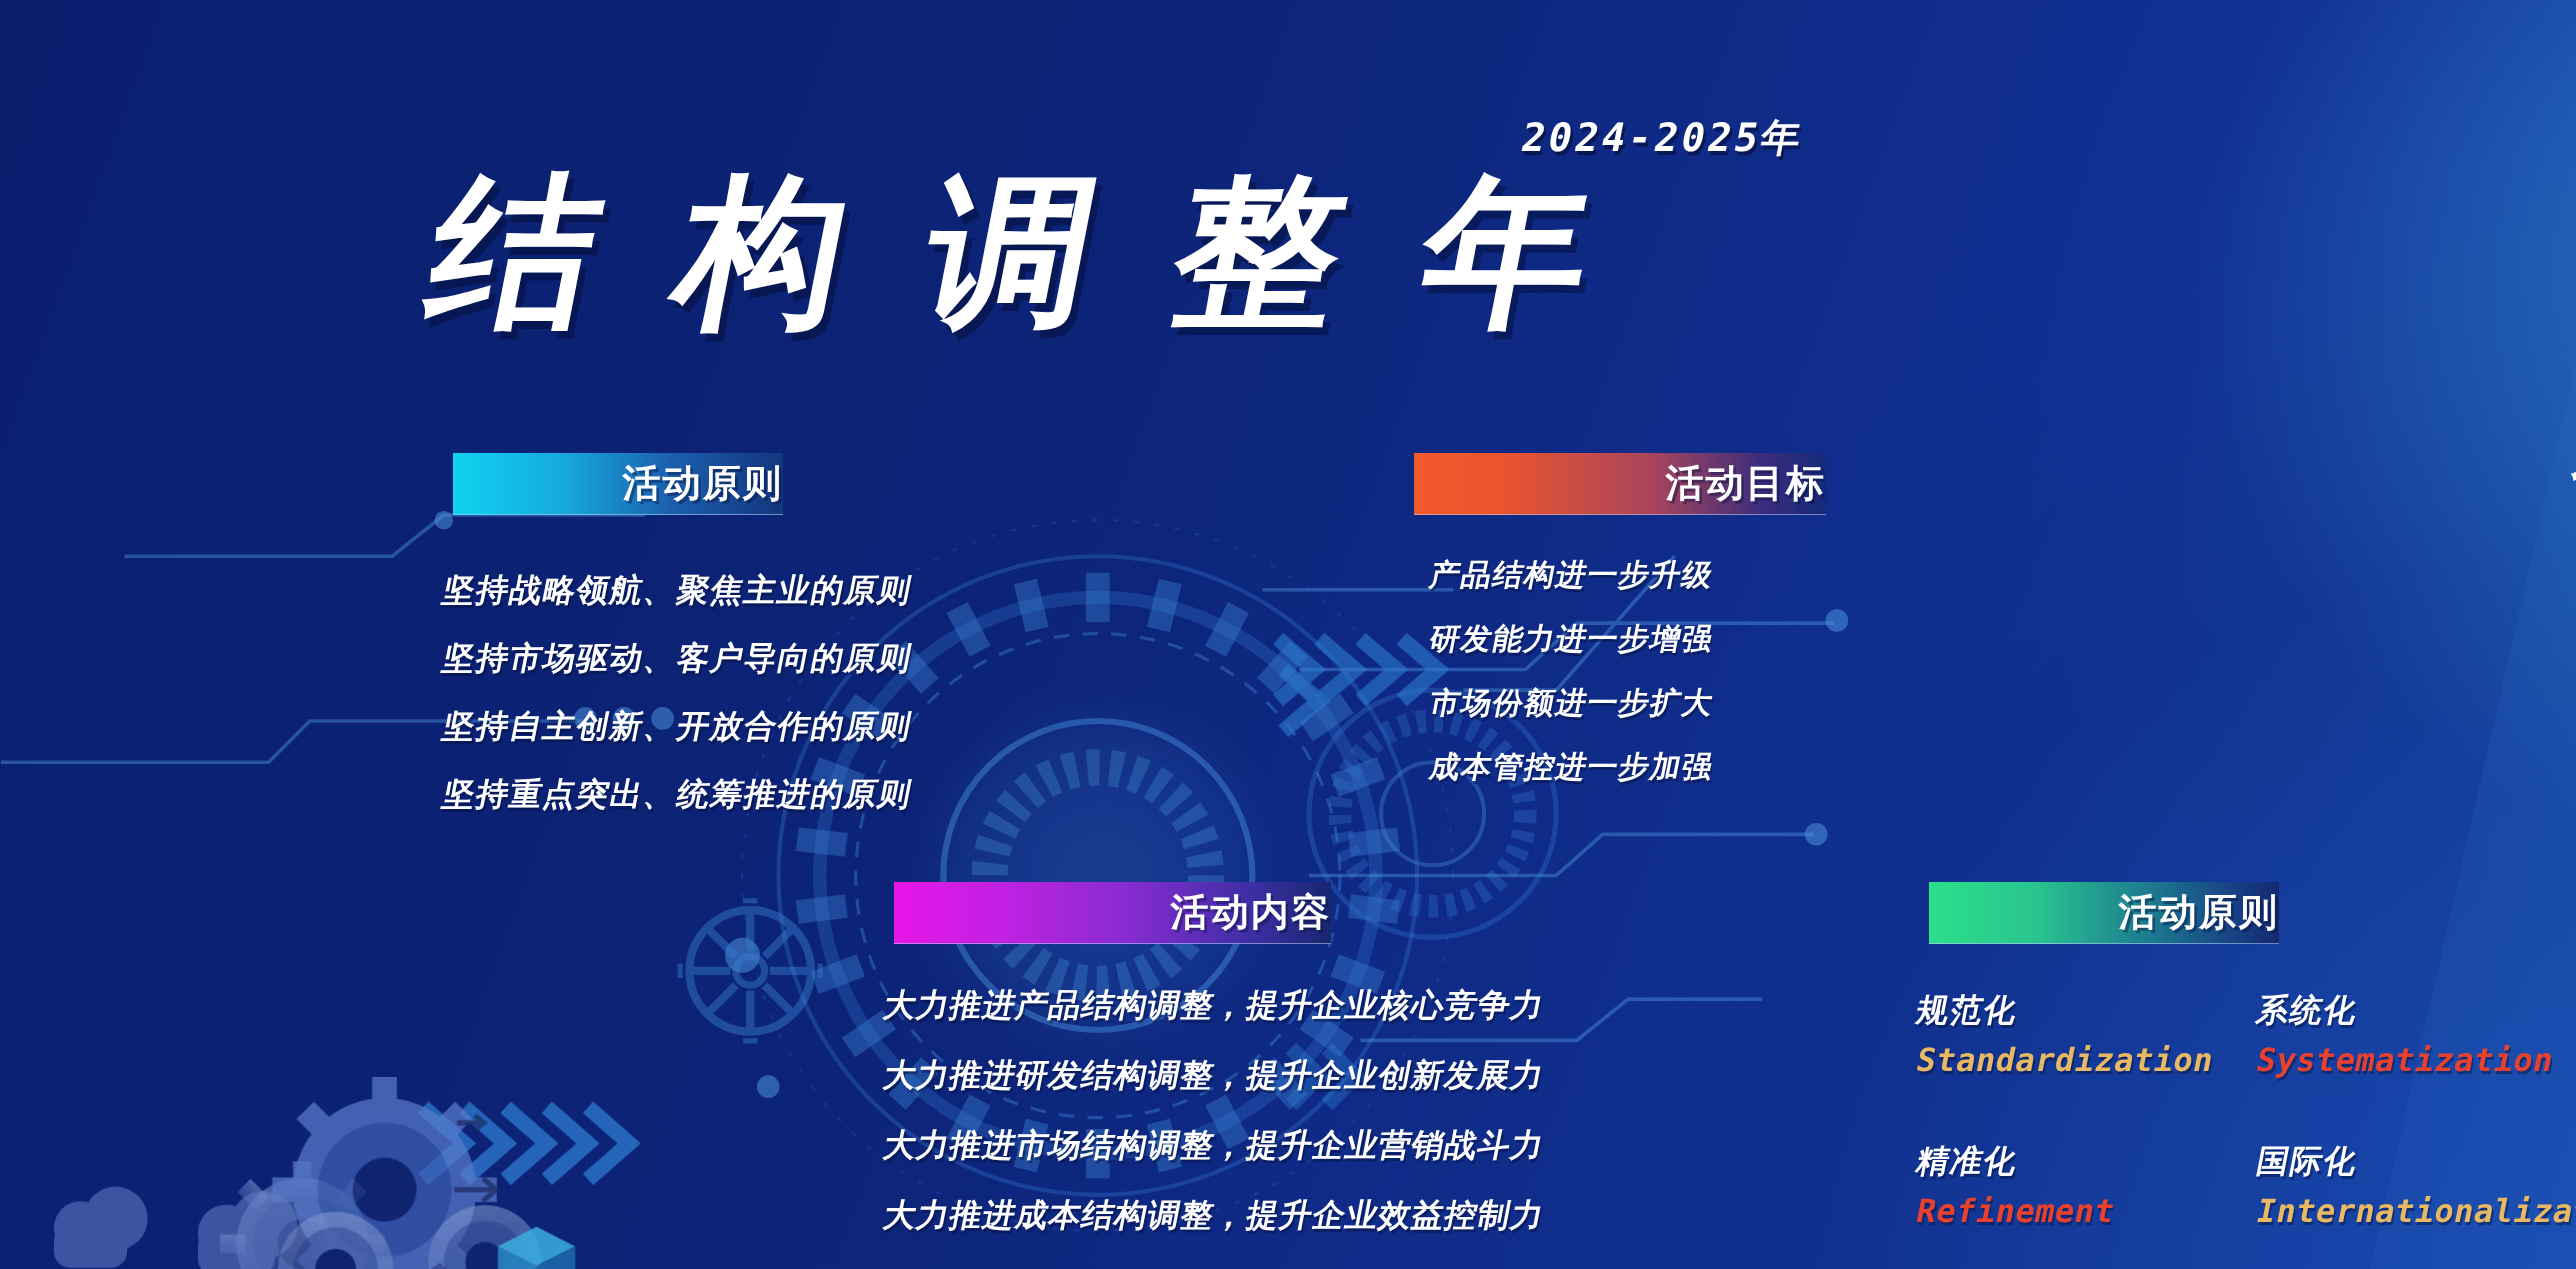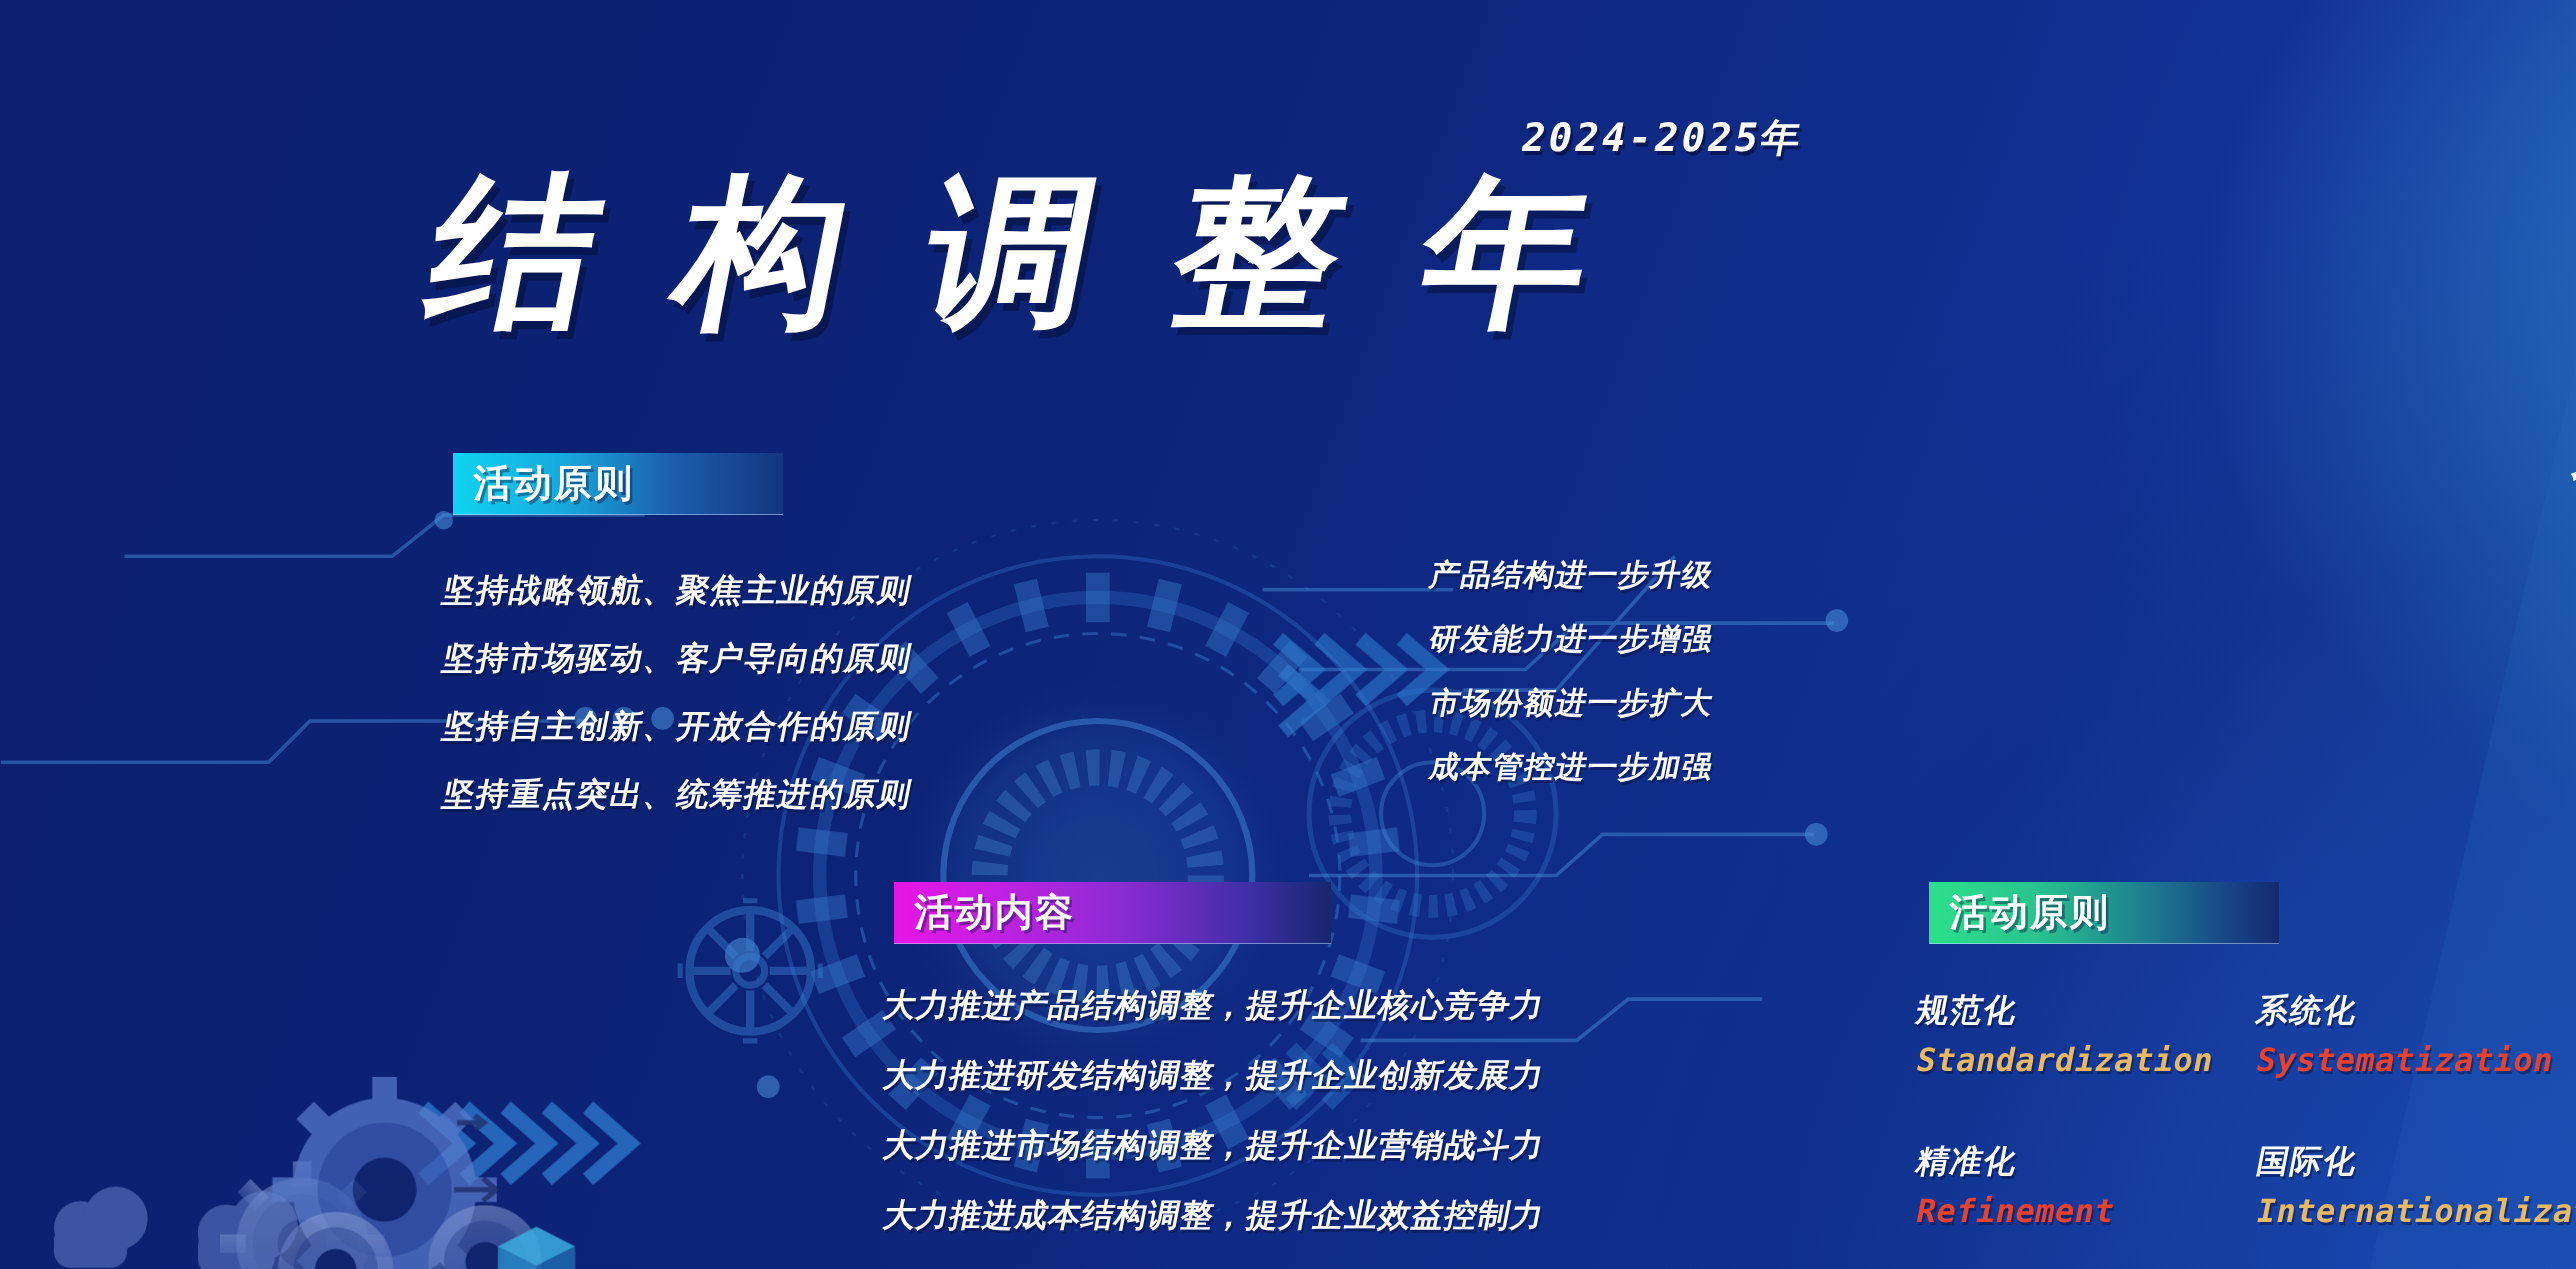--- a/index.html
+++ b/index.html
@@ -37,20 +37,21 @@
     white-space:nowrap;
   }
 
   
   .chip{
     position:absolute;
     height:62px;
     display:flex;align-items:center;
     padding-left:20.6px;
     border-bottom:1.5px solid rgba(185,215,255,.55);
+    justify-content:flex-end;
   }
   .chip span{
     font-size:38px;font-weight:bold;color:#fff;
     letter-spacing:2.1px;
     text-shadow:2.6px 3.1px 0 rgba(5,15,60,.40);
     white-space:nowrap;
   }
   #chip-principles{left:453px;top:453px;width:330px;
     background:linear-gradient(90deg,#0fd3f0 0%,#17a8dd 34%,#1b5fae 66%,#14357e 100%);}
   #chip-goals{left:1414px;top:453px;width:412px;
@@ -337,20 +338,23 @@
   <div class="chip" id="chip-principles">
     <span>活动原则</span>
   </div>
   <div class="itemlist" id="list-principles">
     <div>坚持战略领航、聚焦主业的原则</div>
     <div>坚持市场驱动、客户导向的原则</div>
     <div>坚持自主创新、开放合作的原则</div>
     <div>坚持重点突出、统筹推进的原则</div>
   </div>
 
+  <div class="chip" id="chip-goals">
+    <span>活动目标</span>
+  </div>
   <div class="itemlist" id="list-goals">
     <div>产品结构进一步升级</div>
     <div>研发能力进一步增强</div>
     <div>市场份额进一步扩大</div>
     <div>成本管控进一步加强</div>
   </div>
 
   <div class="chip" id="chip-content">
     <span>活动内容</span>
   </div>

